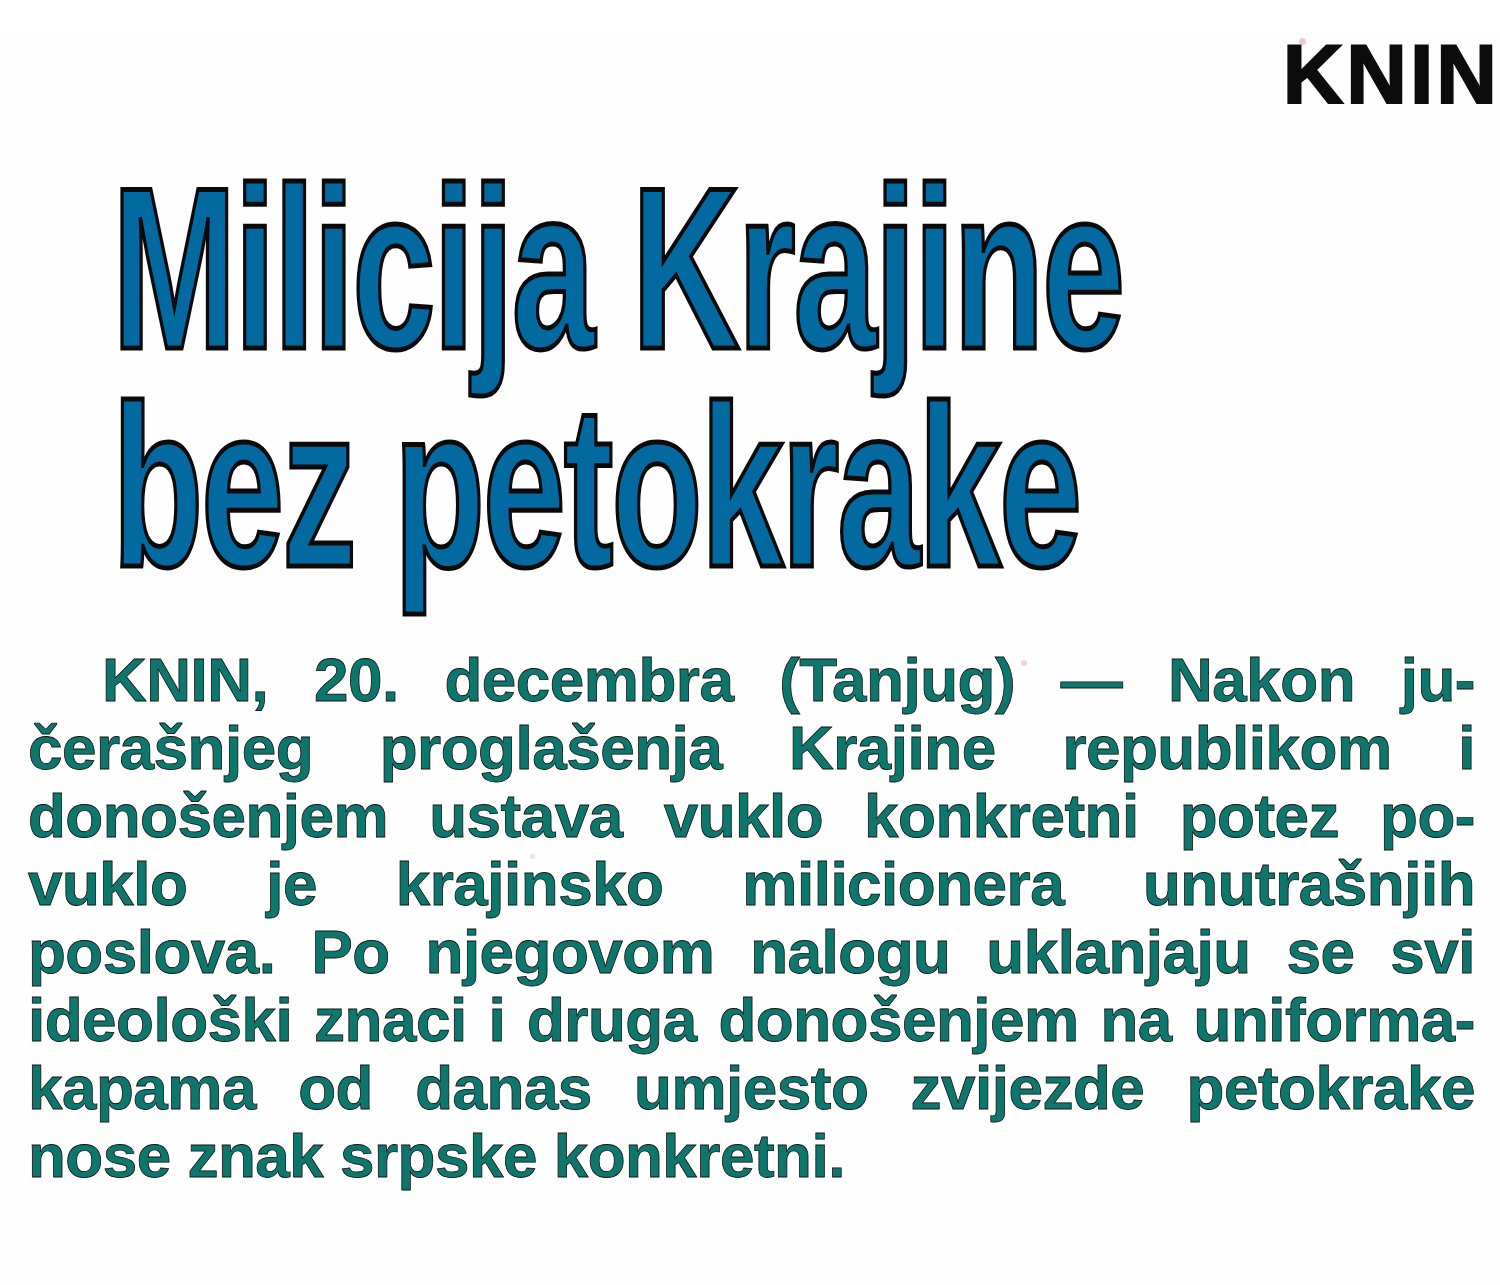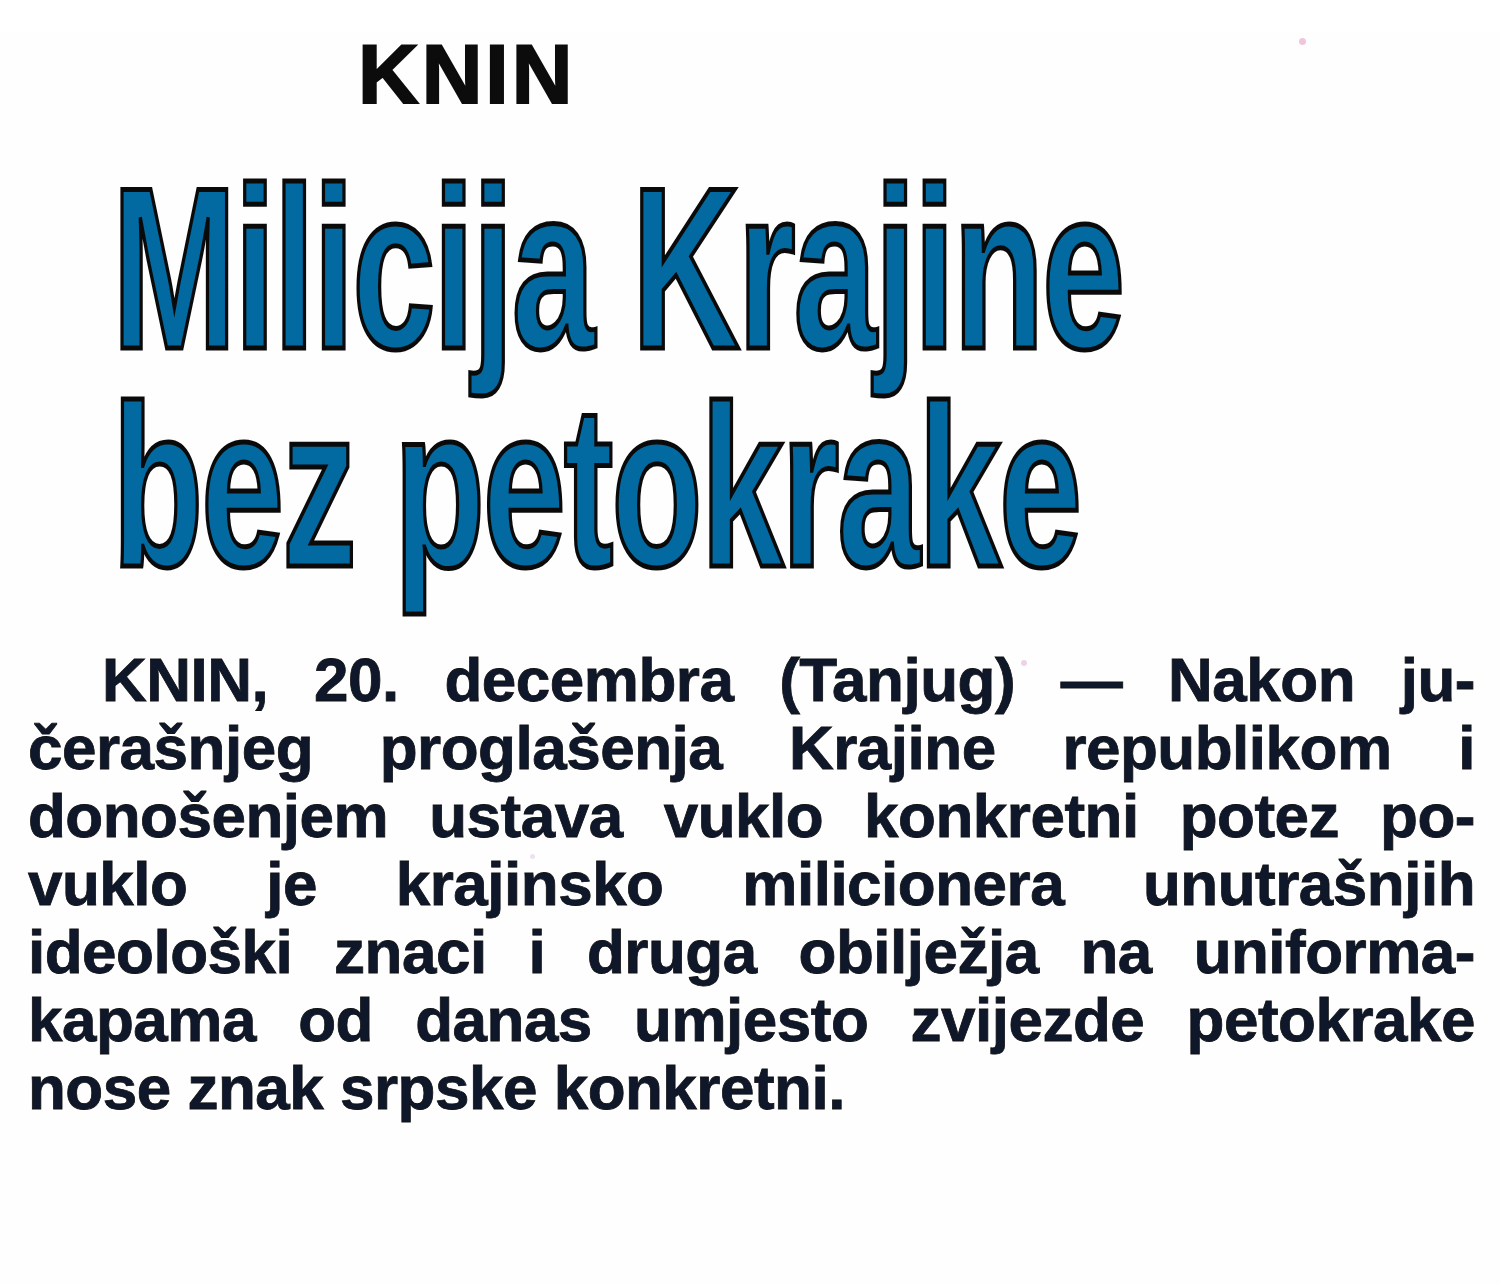--- a/index.html
+++ b/index.html
@@ -21,20 +21,21 @@
   }
 
   
   .kicker {
     margin: 32px 0 0 358px;
     font-size: 84px;
     line-height: 84px;
     font-weight: bold;
     letter-spacing: 3px;
     color: #0c0c0c;
+    text-align: right;
     -webkit-text-stroke: 2px #0c0c0c;
   }
 
   
   .headline {
     margin: 44px 0 0 112px;
     font-weight: bold;
     color: #0369a1;
   }
   .headline-line {
@@ -52,21 +53,21 @@
   }
 
   
   .body-copy {
     margin: 50px 0 0 28px;
     width: 1447px;
     font-size: 62px;
     line-height: 68px;
     font-weight: bold;
     letter-spacing: -0.5px;
-    color: #0f172a;
+    color: #0f766e;
     -webkit-text-stroke: 0.8px #111111;
   }
   .body-line {
     text-align: justify;
     text-align-last: justify;
     white-space: nowrap;
     height: 68px;
   }
   .body-line.indent {
     padding-left: 74px;
@@ -100,21 +101,22 @@
     <div class="headline-line">
       <span>bez petokrake</span>
     </div>
   </div>
 
   <div class="body-copy">
     <div class="body-line indent">KNIN, 20. decembra (Tanjug) — Nakon ju-</div>
     <div class="body-line">čerašnjeg proglašenja Krajine republikom i</div>
     <div class="body-line">donošenjem ustava vuklo konkretni potez po-</div>
     <div class="body-line">vuklo je krajinsko milicionera unutrašnjih</div>
-    <div class="body-line">ideološki znaci i druga obilježja na uniforma-</div>
+    <div class="body-line">poslova. Po njegovom nalogu uklanjaju se svi</div>
+    <div class="body-line">ideološki znaci i druga donošenjem na uniforma-</div>
     <div class="body-line">kapama od danas umjesto zvijezde petokrake</div>
     <div class="body-line last">nose znak srpske konkretni.</div>
   </div>
 
   <div class="speck speck-1"></div>
   <div class="speck speck-2"></div>
   <div class="speck speck-3"></div>
 
 </div>
 

